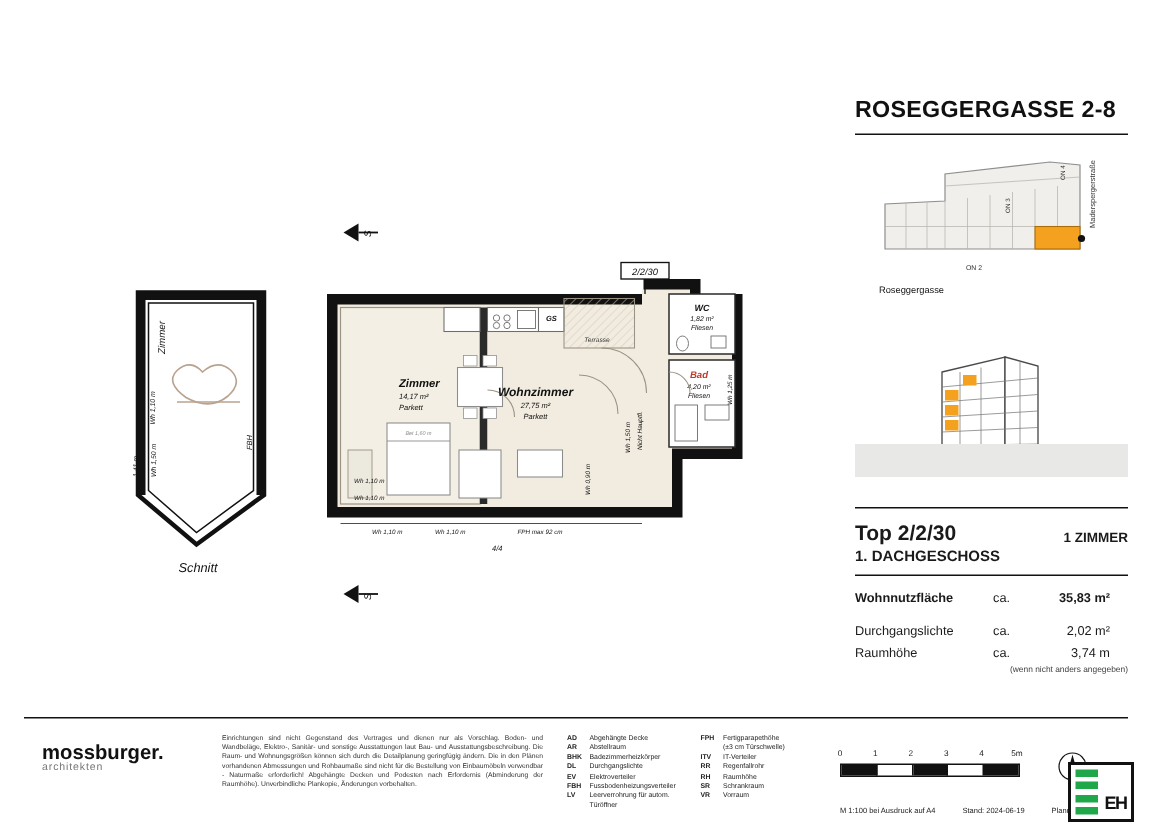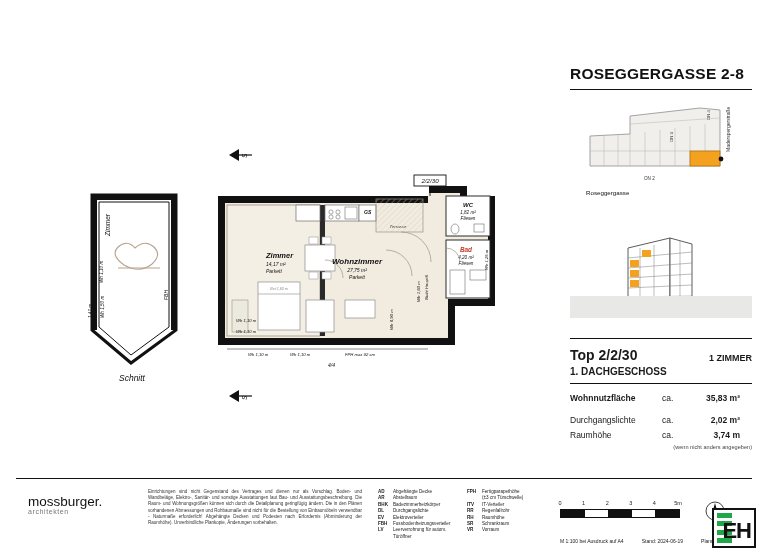--- a/index.html
+++ b/index.html
@@ -53,39 +53,39 @@
   }
   .top-name{font-size:14px;font-weight:bold;}
   .top-rooms{font-size:9px;font-weight:bold;}
   .top-floor{font-size:10px;padding-bottom:6px;font-weight:bold;}
   .areas{padding-top:7px;}
   .area-row{
     display:flex;font-size:8.5px;line-height:15px;
   }
   .area-row .lbl{width:92px;}
   .area-row .ca{width:22px;}
-  .area-row .val{width:56px;text-align:right;font-weight:bold;}
+  .area-row .val{width:56px;text-align:right;font-weight:normal;}
   .area-row.big .lbl{font-weight:bold;}
   .area-row.big .val{font-weight:bold;}
   .note{
     font-size:5.6px;color:#444;text-align:right;margin-top:1px;
   }
 
   
   .footer-line{
     position:absolute;left:16px;top:478px;width:736px;border-top:1px solid #111;
   }
   .logo{
     position:absolute;left:28px;top:496px;
   }
   .logo .m{
     font-size:21px;font-weight:bold;letter-spacing:1px;color:#111;
   }
   .logo .name{
-    font-size:13.5px;font-weight:normal;color:#111;margin-top:-2px;text-align:center;
+    font-size:13.5px;font-weight:bold;color:#111;margin-top:-2px;text-align:center;
   }
   .logo .sub{
     font-size:7px;color:#777;letter-spacing:.6px;margin-top:-1px;
   }
   .legal{
     position:absolute;left:148px;top:489px;width:214px;
     font-size:4.5px;line-height:6.2px;color:#333;text-align:justify;
   }
   .abbr{
     position:absolute;left:378px;top:489px;width:190px;
@@ -126,21 +126,21 @@
   .ehlogo{
     position:absolute;left:712px;top:508px;width:44px;height:40px;
     border:2.2px solid #111;box-sizing:border-box;background:#fff;
   }
   .ehlogo .bars{
     position:absolute;left:3px;top:3px;bottom:3px;width:15px;
     display:flex;flex-direction:column;justify-content:space-between;
   }
   .ehlogo .bars i{display:block;height:5px;background:#20a74a;}
   .ehlogo .eh{
-    position:absolute;right:3px;top:8px;font-size:22px;font-weight:bold;
+    position:absolute;right:3px;top:18px;font-size:12px;font-weight:bold;
     letter-spacing:-1px;color:#111;
   }
 
   
   .plan{position:absolute;left:0;top:0;width:560px;height:470px;font-style:italic;}
   .plan svg{display:block;}
 </style>
 </head>
 <body>
 

